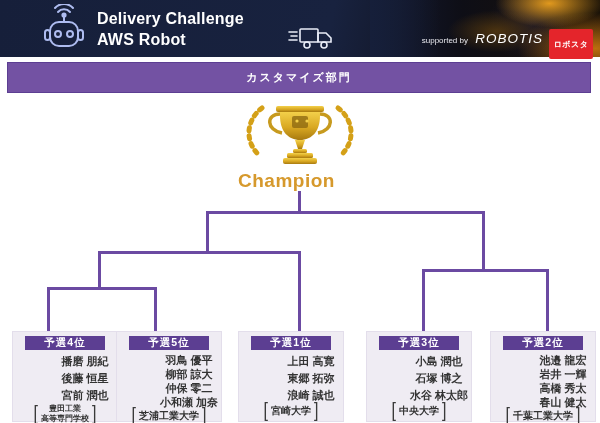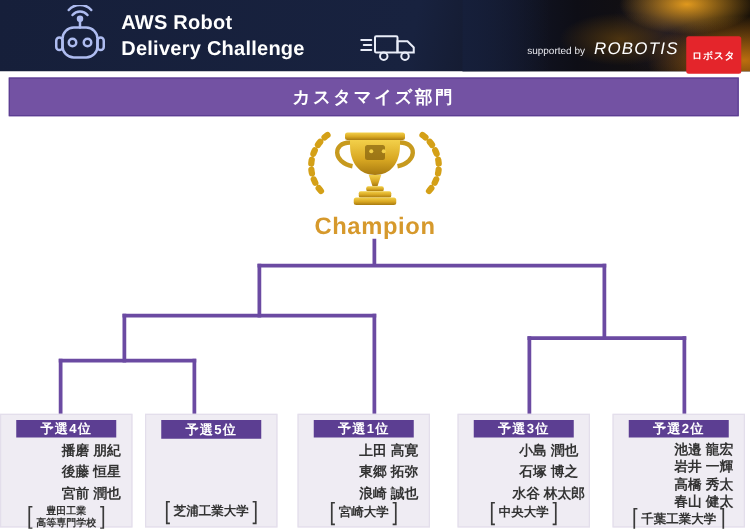--- a/index.html
+++ b/index.html
@@ -34,24 +34,24 @@
   .red-badge{
     position:absolute;right:7px;top:29px;width:44px;height:30px;
     background:#e4252b;border-radius:2px;color:#fff;font-size:8px;font-weight:bold;
     display:flex;align-items:center;justify-content:center;letter-spacing:.5px;
   }
   
   .division-bar{
     position:absolute;left:7px;top:62px;width:584px;height:31px;
     background:#7352a3;border:1px solid #5c3e92;box-sizing:border-box;
     display:flex;align-items:center;justify-content:center;
-    color:#ffffff;font-size:14px;font-weight:bold;letter-spacing:2px;
-  }
-  
-  .champion-wrap{position:absolute;left:238px;top:100px;width:124px;text-align:center;}
+    color:#ffffff;font-size:11px;font-weight:bold;letter-spacing:2px;
+  }
+  
+  .champion-wrap{position:absolute;left:238px;top:100px;width:124px;text-align:left;}
   .champion-label{margin-top:-2px;font-size:19px;font-weight:bold;color:#d6992c;letter-spacing:.5px;}
   
   .ln{position:absolute;background:#6b4aa2;}
   .h{height:3px;} .v{width:3px;}
   
   .team{
     position:absolute;top:331px;width:106px;height:91px;box-sizing:border-box;
     background:#efecf3;border:1px solid #e3deeb;
     display:flex;flex-direction:column;align-items:center;padding:4px 2px 4px 2px;
   }
@@ -61,21 +61,21 @@
     letter-spacing:1px;margin-bottom:3px;
   }
   .members{display:flex;flex-direction:column;align-items:center;margin-left:40px;}
   .member{font-size:11px;font-weight:bold;color:#333;line-height:14px;white-space:nowrap;}
   .loose .member{line-height:17px;}
   .affil{margin-top:auto;display:flex;align-items:center;justify-content:center;gap:3px;}
   .brk{font-size:16px;font-weight:300;color:#3a3a3a;line-height:14px;transform:scaleY(1.25);}
   .affil-lines{display:flex;flex-direction:column;align-items:center;}
   .affil-lines span{font-size:10px;font-weight:bold;color:#333;line-height:10.5px;white-space:nowrap;}
   .affil-sm .affil-lines span{font-size:8px;line-height:9.5px;}
-  .t1{left:0;text-align:right;} .t2{left:116px;} .t3{left:238px;} .t4{left:366px;} .t5{left:490px;}
+  .t1{left:12px;text-align:right;} .t2{left:116px;} .t3{left:238px;} .t4{left:366px;} .t5{left:490px;}
 </style>
 </head>
 <body>
 
 <div class="header">
   <div class="header-art"></div>
 
   <div class="robot-logo">
     <svg width="52" height="50" viewBox="0 0 52 50">
       <g fill="none" stroke="#aebcf0" stroke-width="2" stroke-linecap="round">
@@ -86,22 +86,22 @@
         <rect x="12" y="18" width="28" height="24" rx="9"></rect>
         <circle cx="20" cy="30" r="3"></circle>
         <circle cx="32" cy="30" r="3"></circle>
         <rect x="7" y="26" width="5" height="10" rx="2.5"></rect>
         <rect x="40" y="26" width="5" height="10" rx="2.5"></rect>
       </g>
     </svg>
   </div>
 
   <div class="header-title">
+    <div>Delivery Challenge</div>
     <div>AWS Robot</div>
-    <div>Delivery Challenge</div>
   </div>
 
   <div class="truck">
     <svg width="46" height="24" viewBox="0 0 46 24">
       <g fill="none" stroke="#e9edf8" stroke-width="1.6" stroke-linecap="round">
         <line x1="1" y1="6" x2="9" y2="6"></line>
           <line x1="3" y1="10" x2="9" y2="10"></line>
           <line x1="1" y1="14" x2="9" y2="14"></line>
         <rect x="12" y="3" width="18" height="13" rx="1"></rect>
         <path d="M30,7 h8 l5,5 v4 h-13 z"></path>
@@ -180,20 +180,26 @@
     <span class="affil-lines">
       <span>豊田工業</span>
       <span>高等専門学校</span>
     </span>
     <span class="brk">]</span>
   </div>
 </div>
 
 <div class="team t2">
   <div class="seed">予選5位</div>
+  <div class="members">
+    <div class="member">羽鳥 優平</div>
+    <div class="member">柳部 諒大</div>
+    <div class="member">仲保 零二</div>
+    <div class="member">小和瀬 加奈</div>
+  </div>
   <div class="affil">
     <span class="brk">[</span>
     <span class="affil-lines">
         <span>芝浦工業大学</span>
       </span>
     <span class="brk">]</span>
   </div>
 </div>
 
 <div class="team t3 loose">

